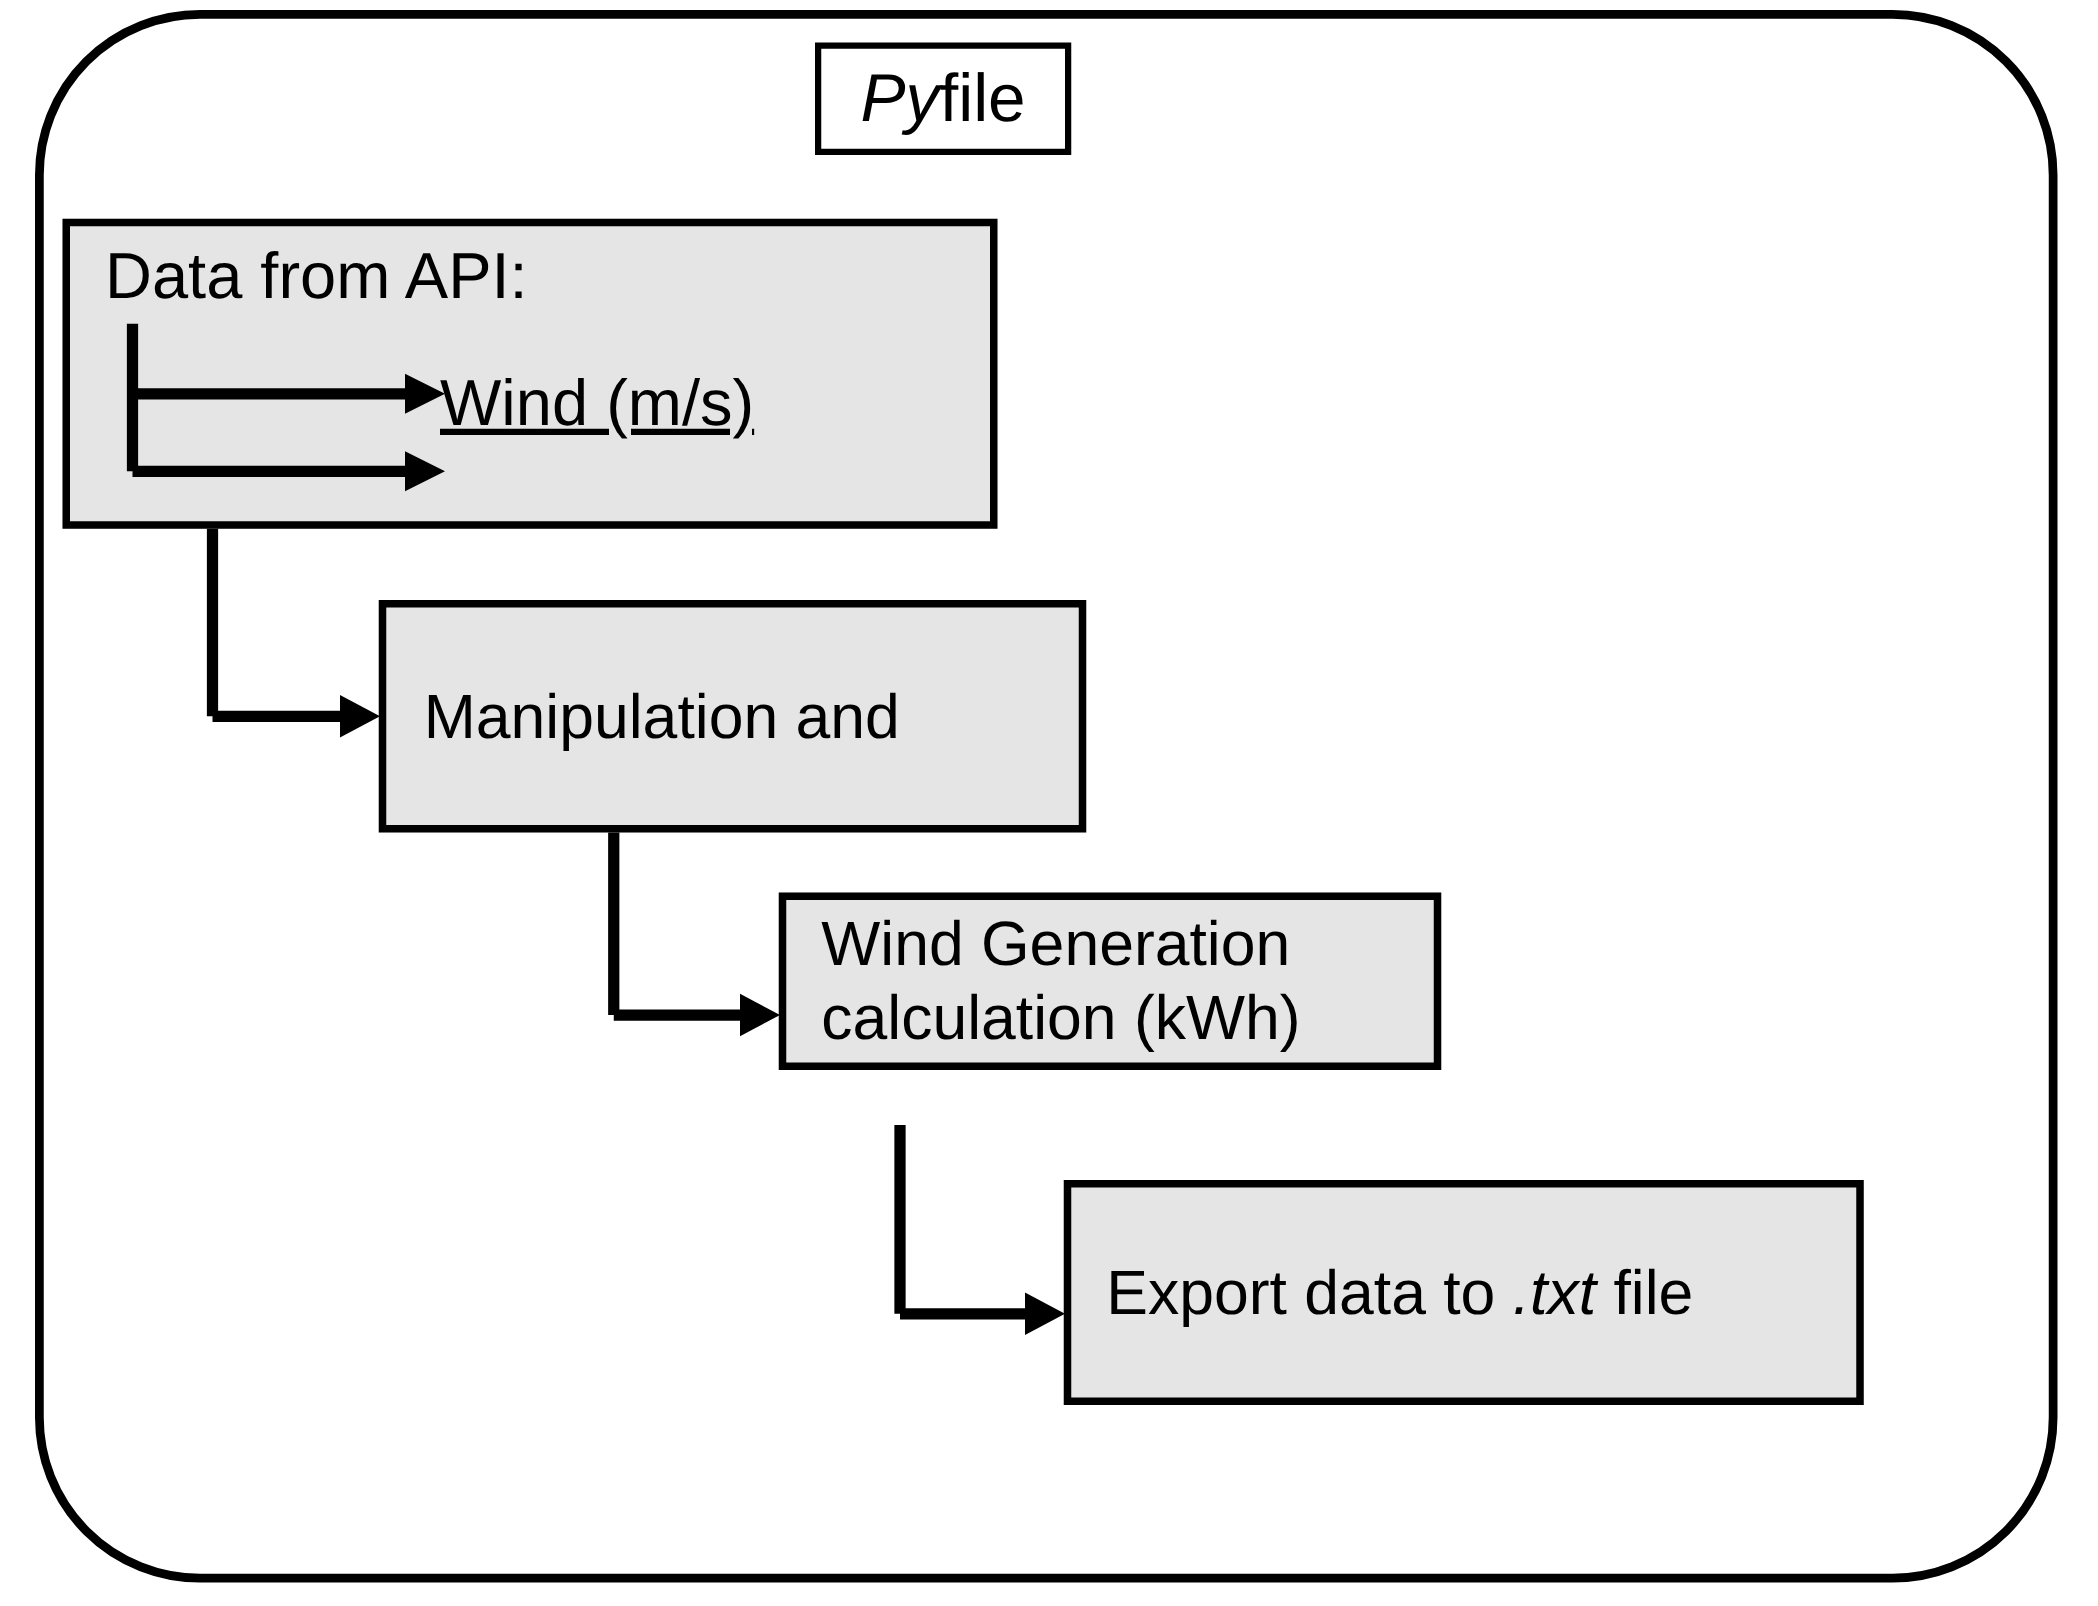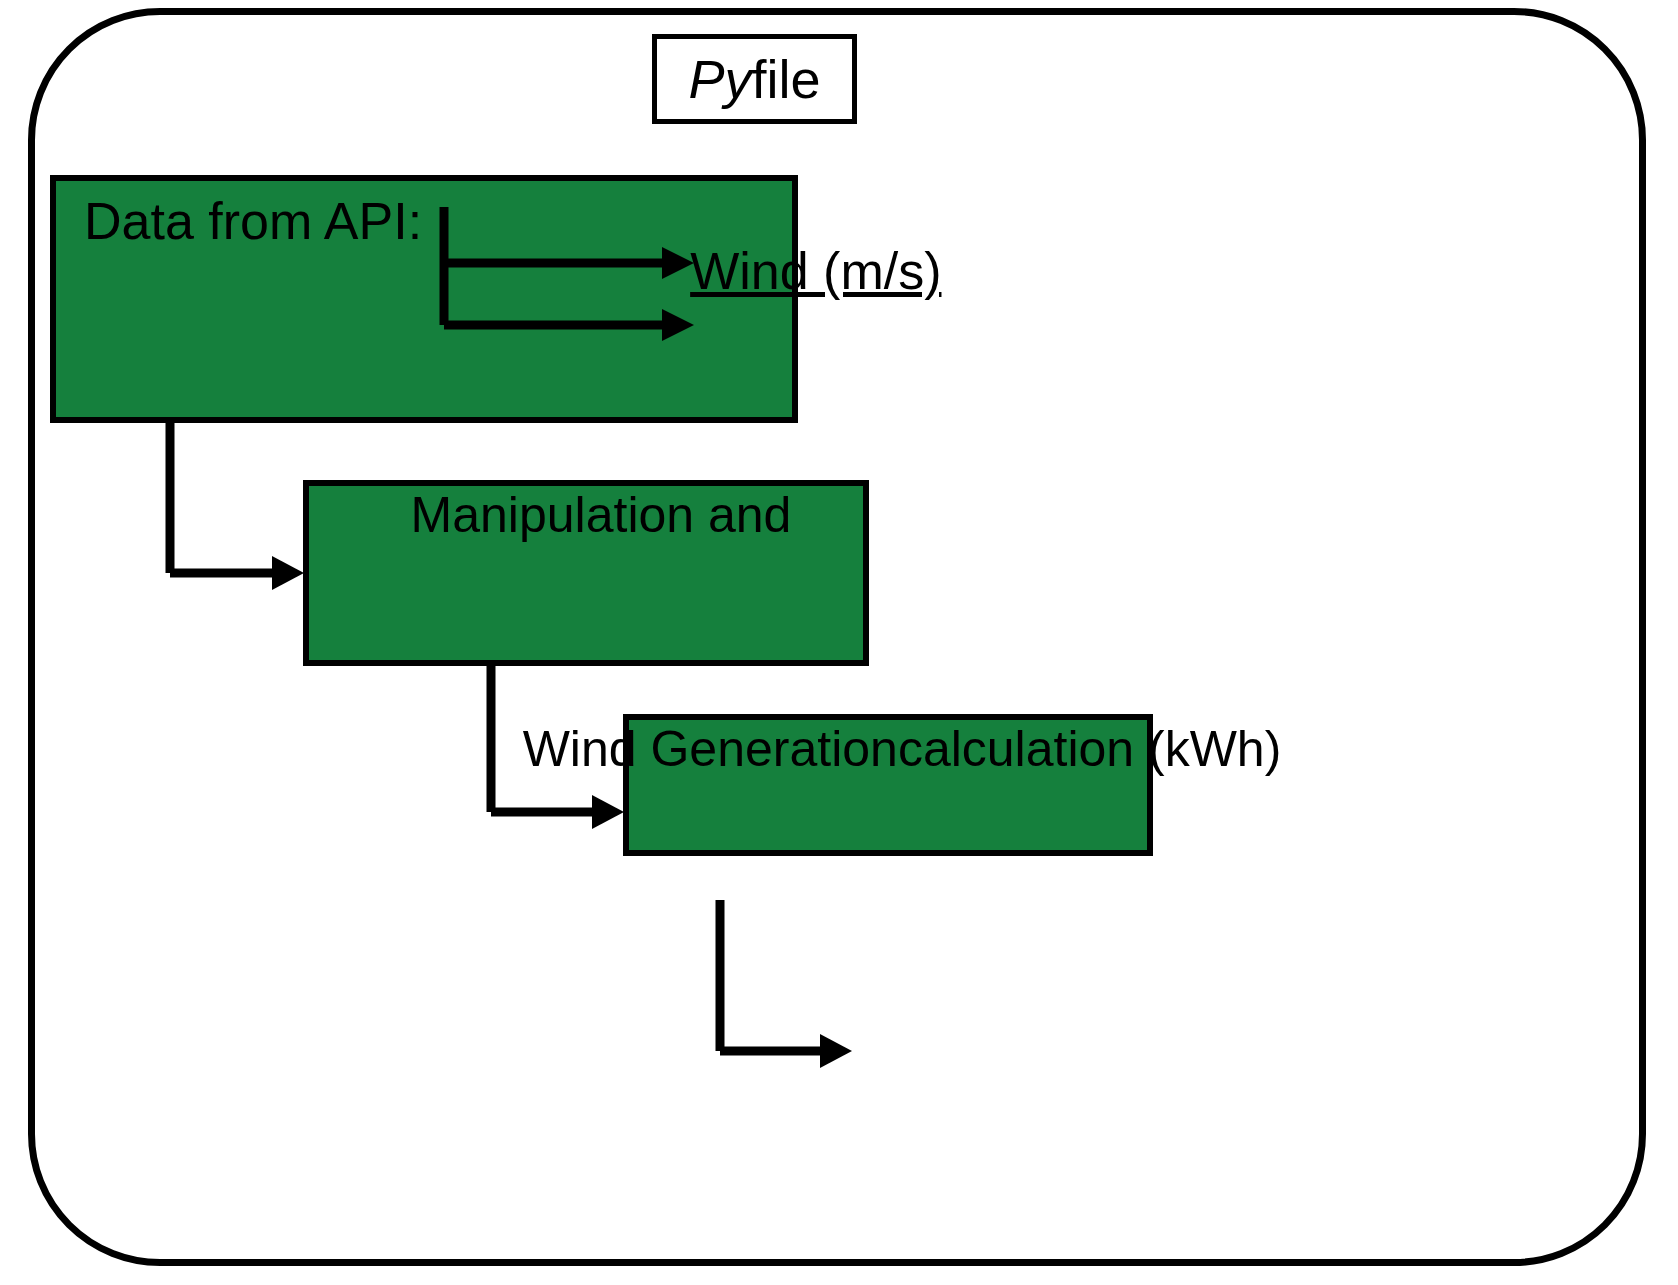--- a/index.html
+++ b/index.html
@@ -26,23 +26,23 @@
     border: 7px solid #000000;
     border-radius: 132px;
     box-sizing: border-box;
     background: transparent;
   }
   
   .node {
     position: absolute;
     border: 6px solid #000000;
     box-sizing: border-box;
-    background: #15803d;
+    background: #e5e5e5;
     display: flex;
-    flex-direction: row;
+    flex-direction: column;
     justify-content: center;
   }
   .node .line {
     white-space: pre;
     line-height: 1.18;
   }
   
   .title-chip {
     position: absolute;
     left: 652px;
@@ -162,20 +162,23 @@
 
   <div class="node node-manip">
     <div class="line">Manipulation and</div>
   </div>
 
   <div class="node node-windgen">
     <div class="line">Wind Generation</div>
     <div class="line">calculation (kWh)</div>
   </div>
 
+  <div class="node node-export">
+    <div class="line"><span>Export data to </span><span class="ital">.txt</span><span> file</span></div>
+  </div>
 
   <svg class="connectors" viewBox="0 0 1678 1285">
 
     <g>
       <line x1="170" y1="423" x2="170" y2="573" stroke="#000" stroke-width="9"></line>
       <line x1="170" y1="573" x2="272" y2="573" stroke="#000" stroke-width="9"></line>
       <polygon points="272,556 304,573 272,590" fill="#000"></polygon>
     </g>
 
     <g>

